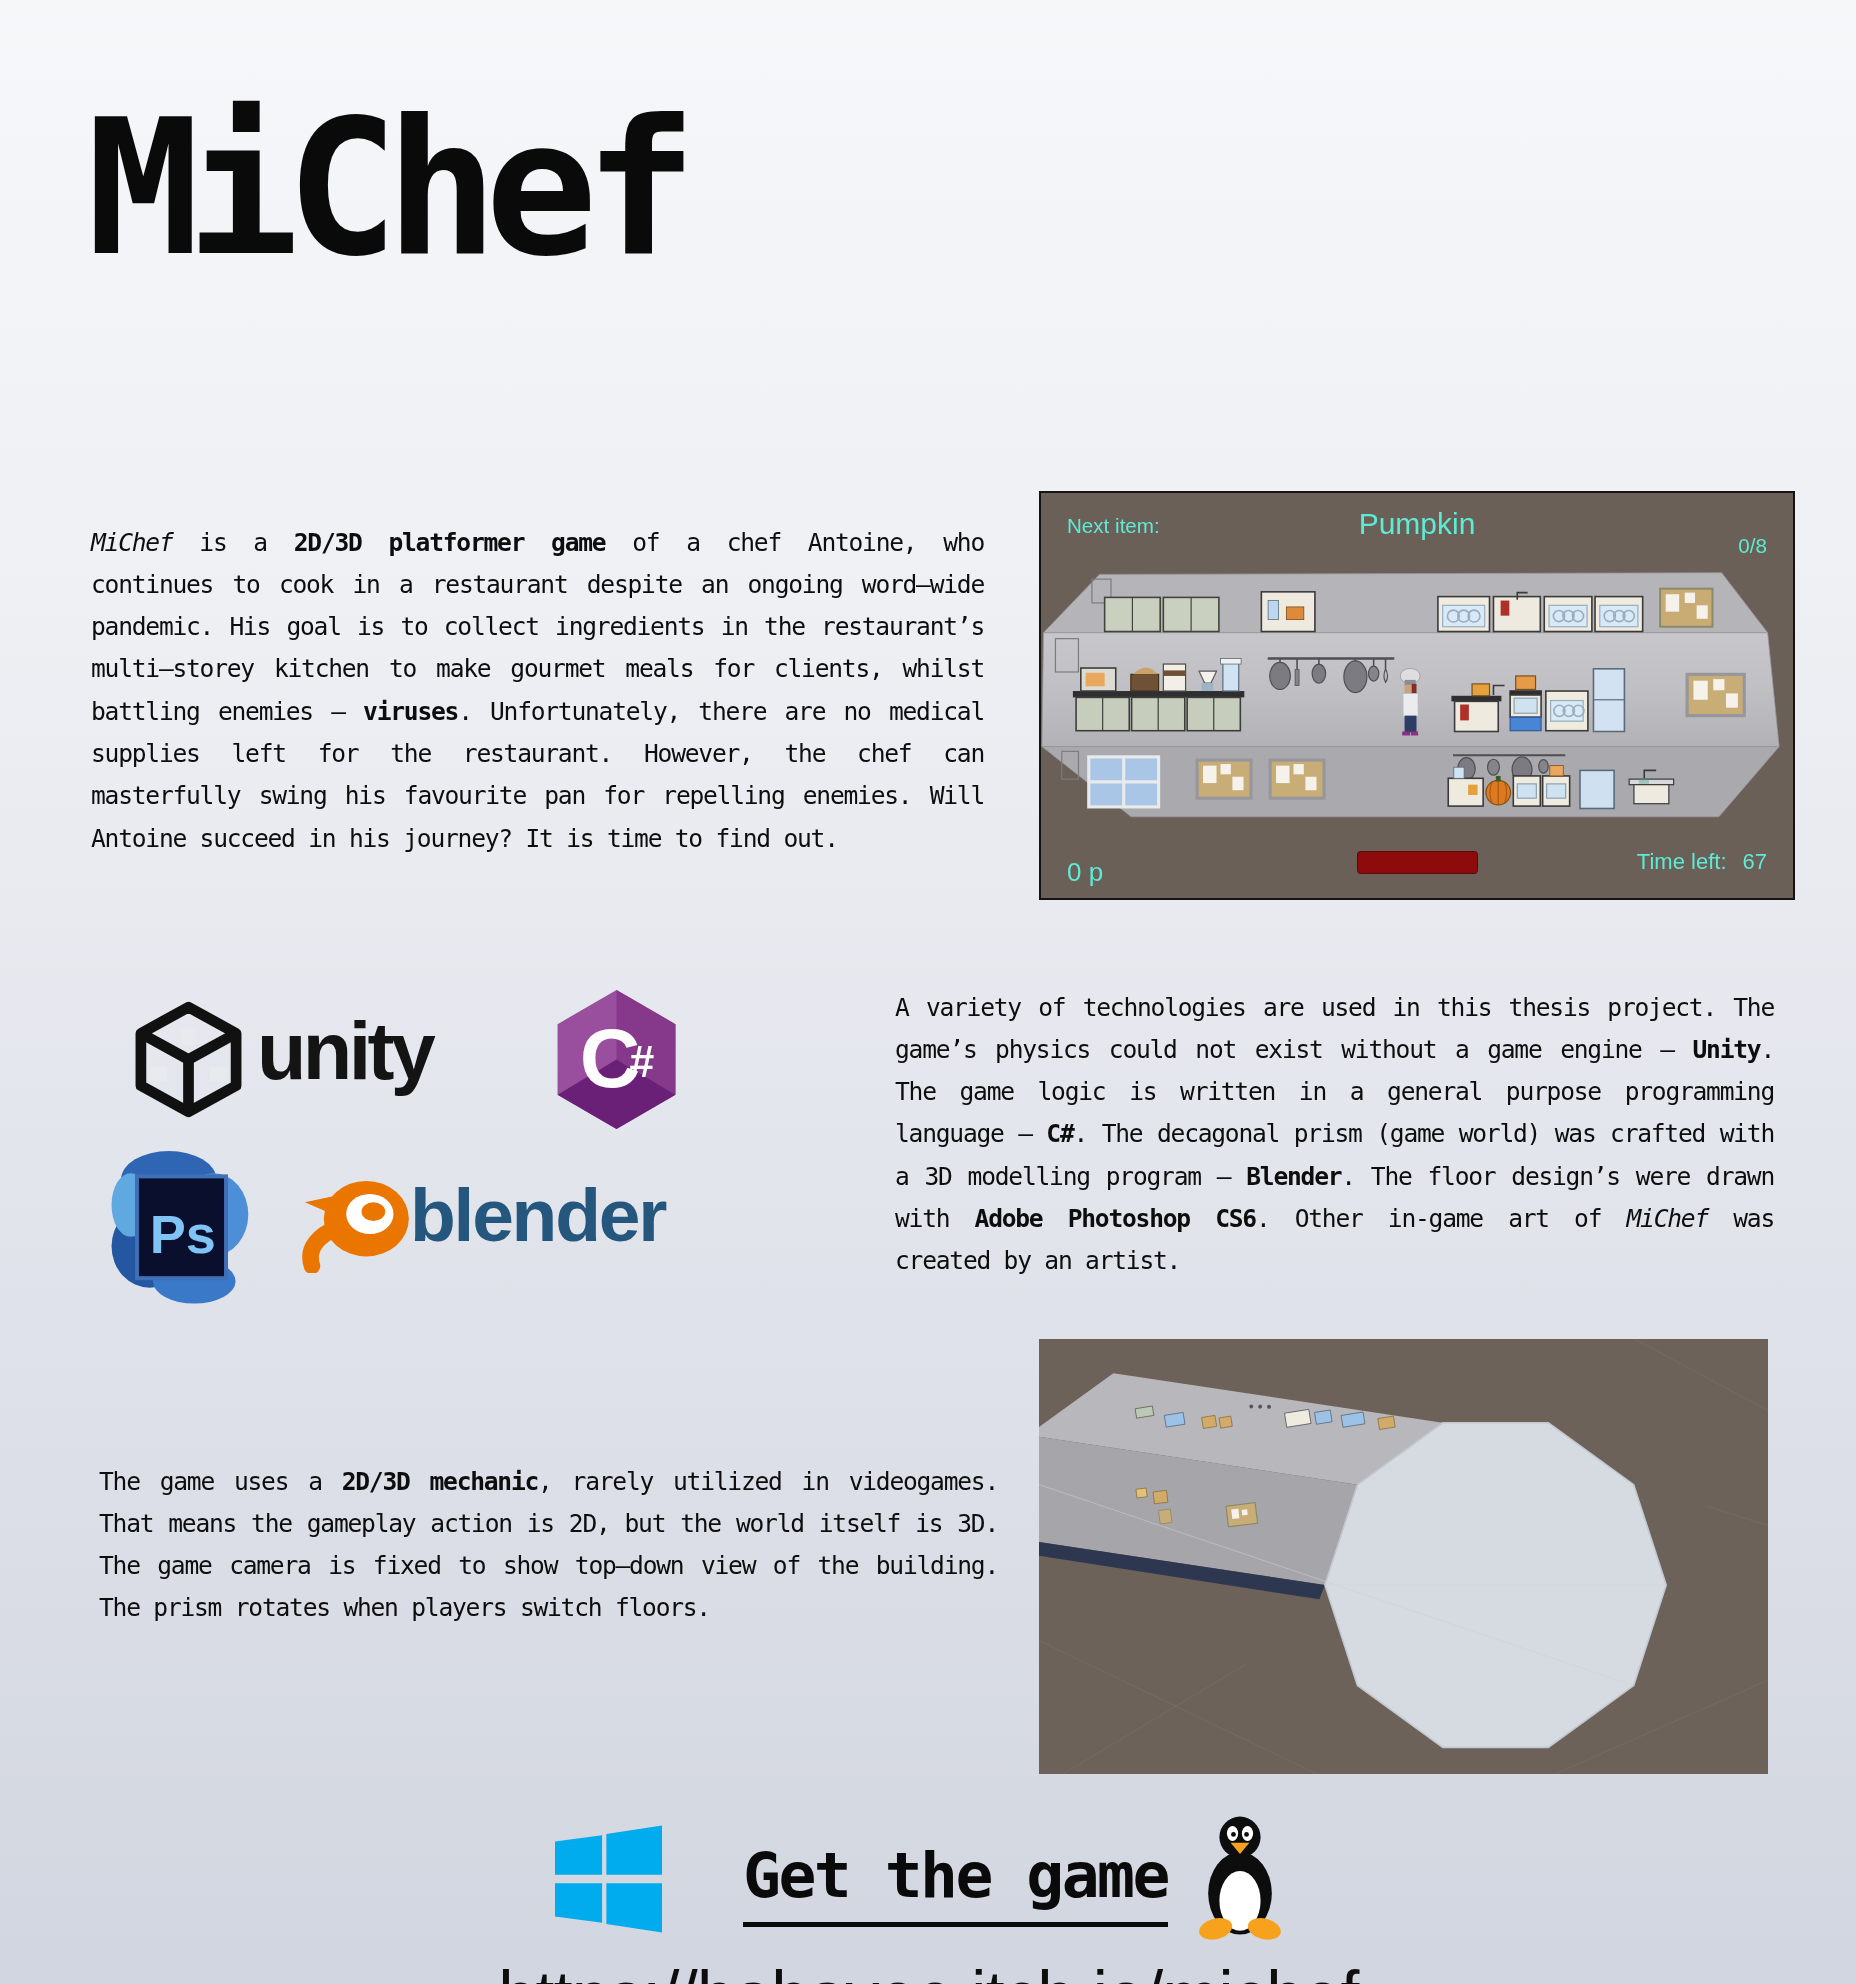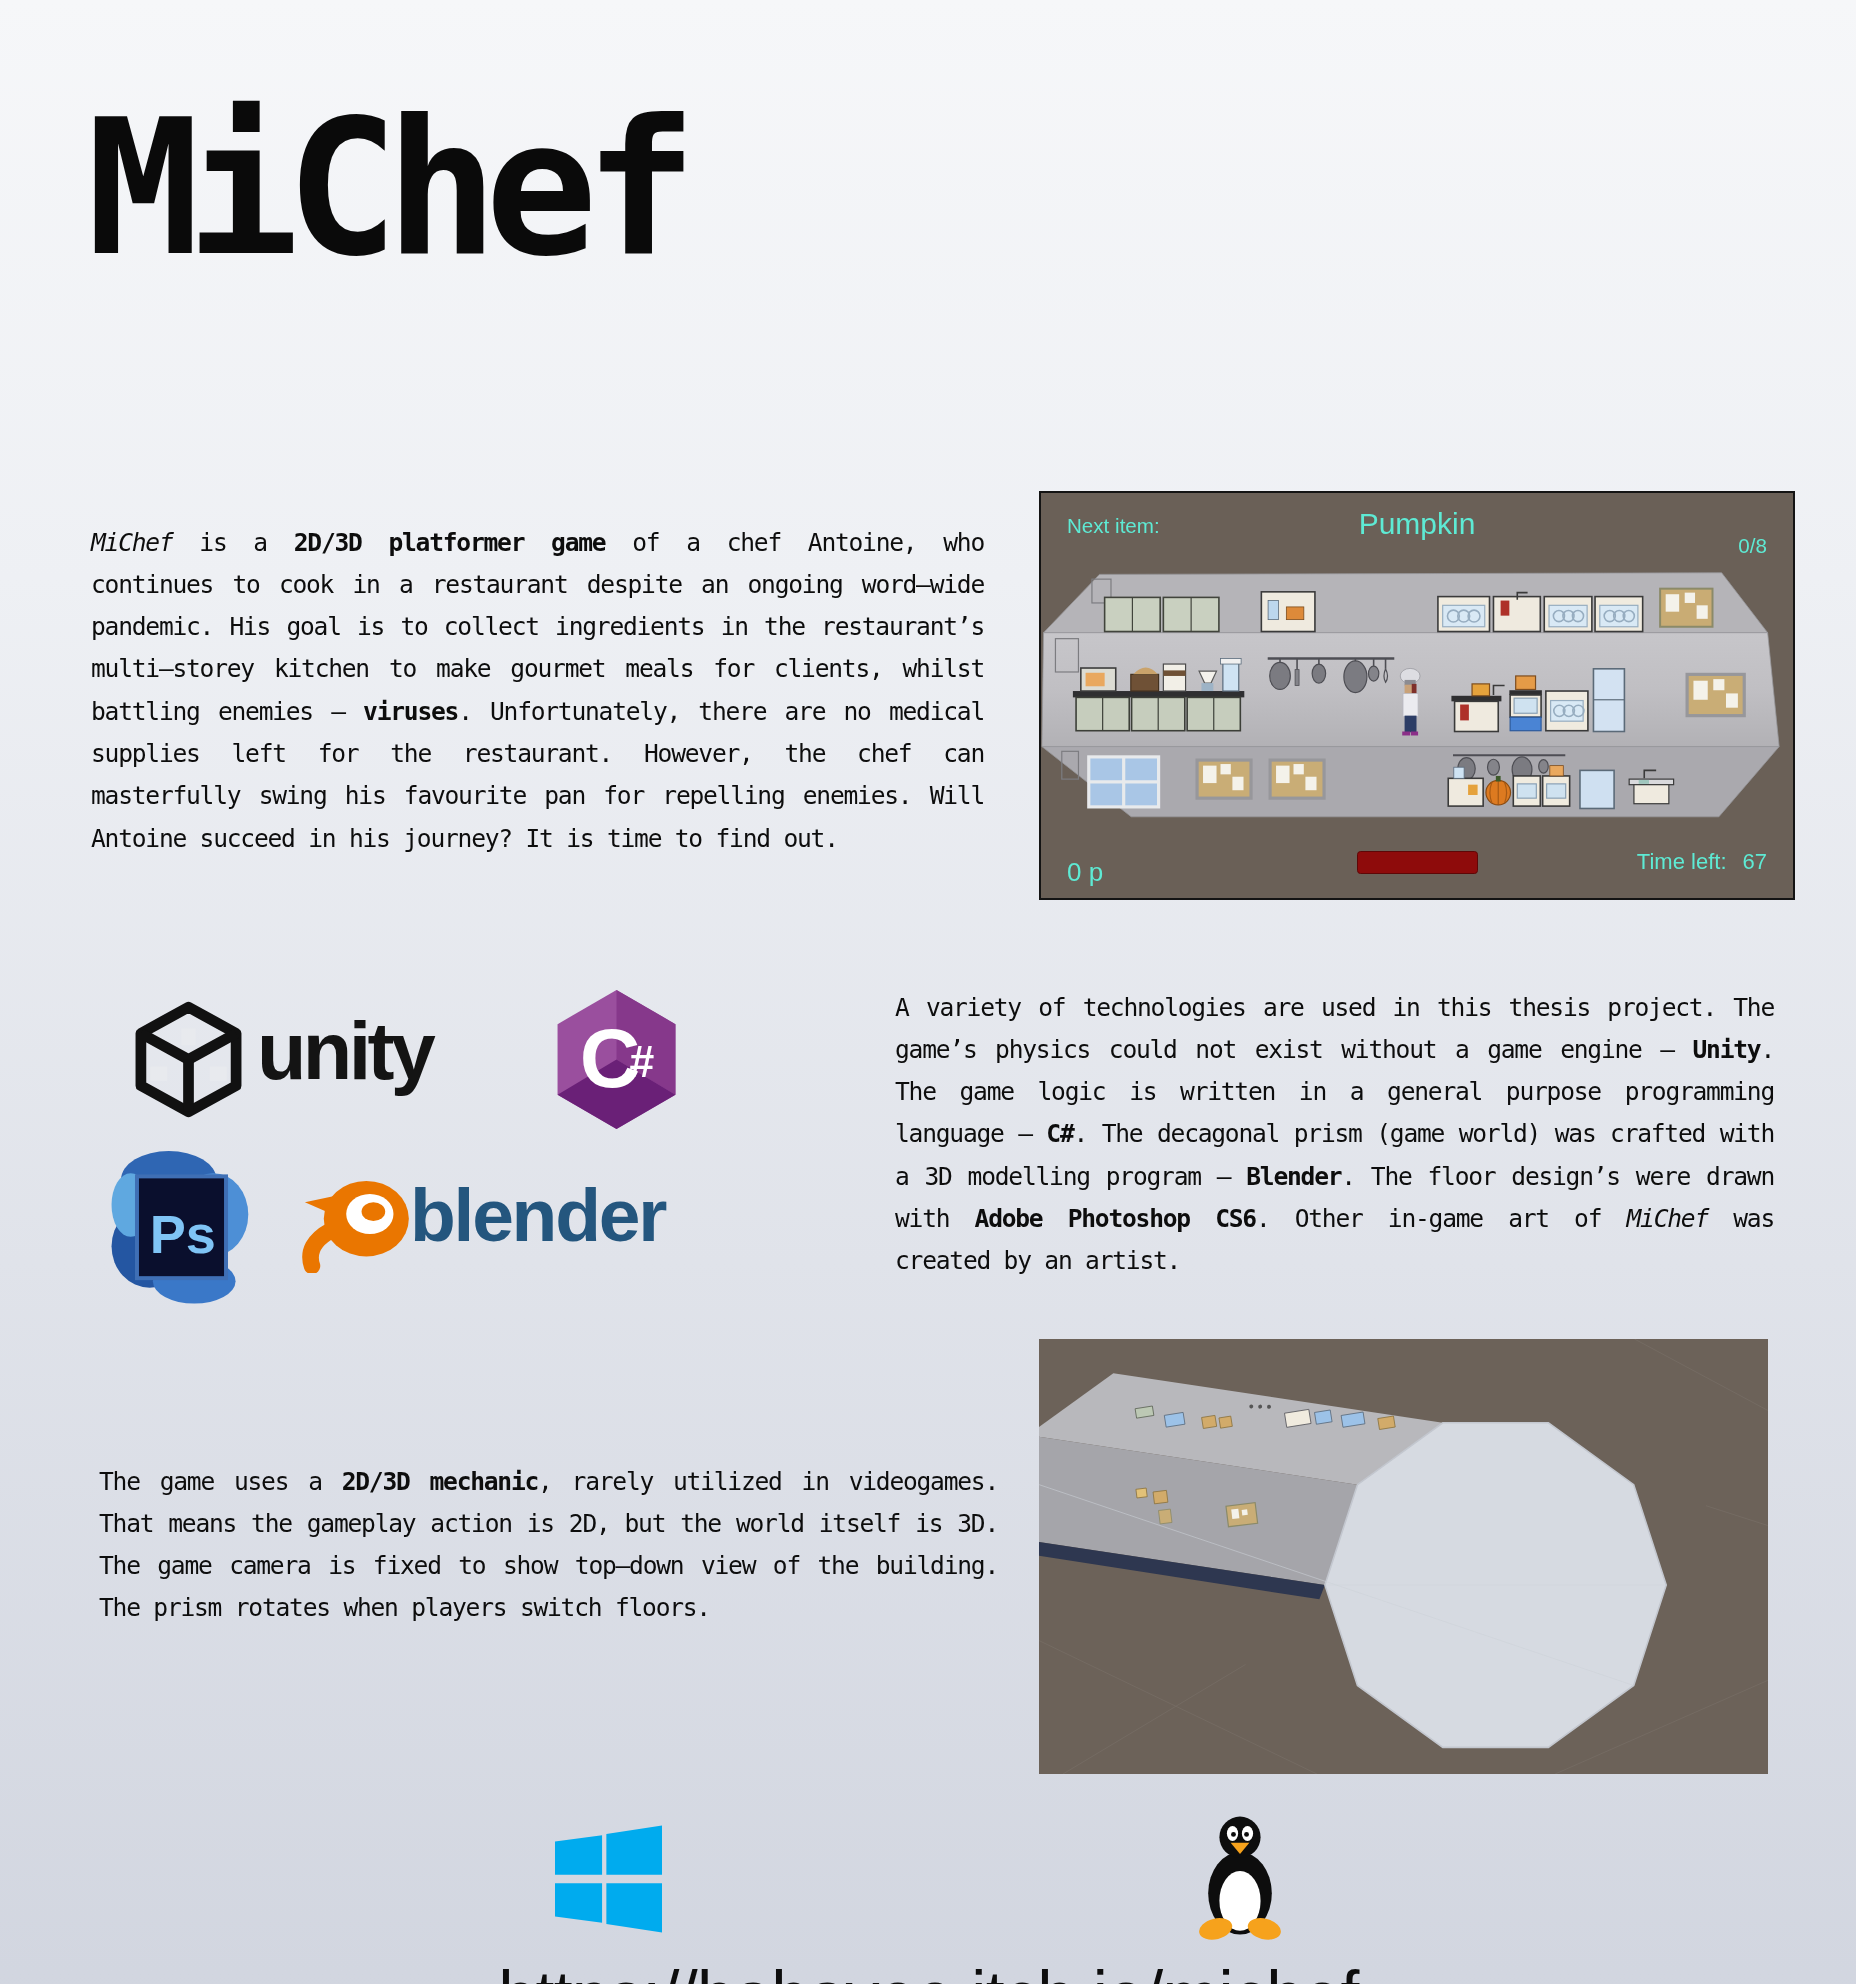--- a/index.html
+++ b/index.html
@@ -338,20 +338,21 @@
       </g>
     </svg>
   </div>
 
   <svg id="win-logo" class="abs" width="107" height="108" viewBox="0 0 100 100">
     <polygon points="0,15 44,9 44,46 0,46" fill="#00abee"></polygon>
     <polygon points="48,8 100,0 100,46 48,46" fill="#00abee"></polygon>
     <polygon points="0,54 44,54 44,91 0,85" fill="#00abee"></polygon>
     <polygon points="48,54 100,54 100,100 48,92" fill="#00abee"></polygon>
   </svg>
+  <div id="getgame" class="abs pixel">Get the game</div>
   <svg id="tux-logo" class="abs" width="94" height="131" viewBox="0 0 100 140">
     <ellipse cx="50" cy="88" rx="34" ry="44" fill="#0d0d0d"></ellipse>
     <circle cx="50" cy="28" r="22" fill="#0d0d0d"></circle>
     <ellipse cx="50" cy="96" rx="22" ry="32" fill="#ffffff"></ellipse>
     <ellipse cx="42" cy="24" rx="6" ry="8" fill="#ffffff"></ellipse>
       <ellipse cx="58" cy="24" rx="6" ry="8" fill="#ffffff"></ellipse>
     <circle cx="43" cy="25" r="2.6" fill="#0d0d0d"></circle>
       <circle cx="57" cy="25" r="2.6" fill="#0d0d0d"></circle>
     <polygon points="40,34 60,34 50,46" fill="#f6a21c"></polygon>
     <ellipse cx="24" cy="126" rx="18" ry="11" fill="#f6a21c" transform="rotate(-14 24 126)"></ellipse>

